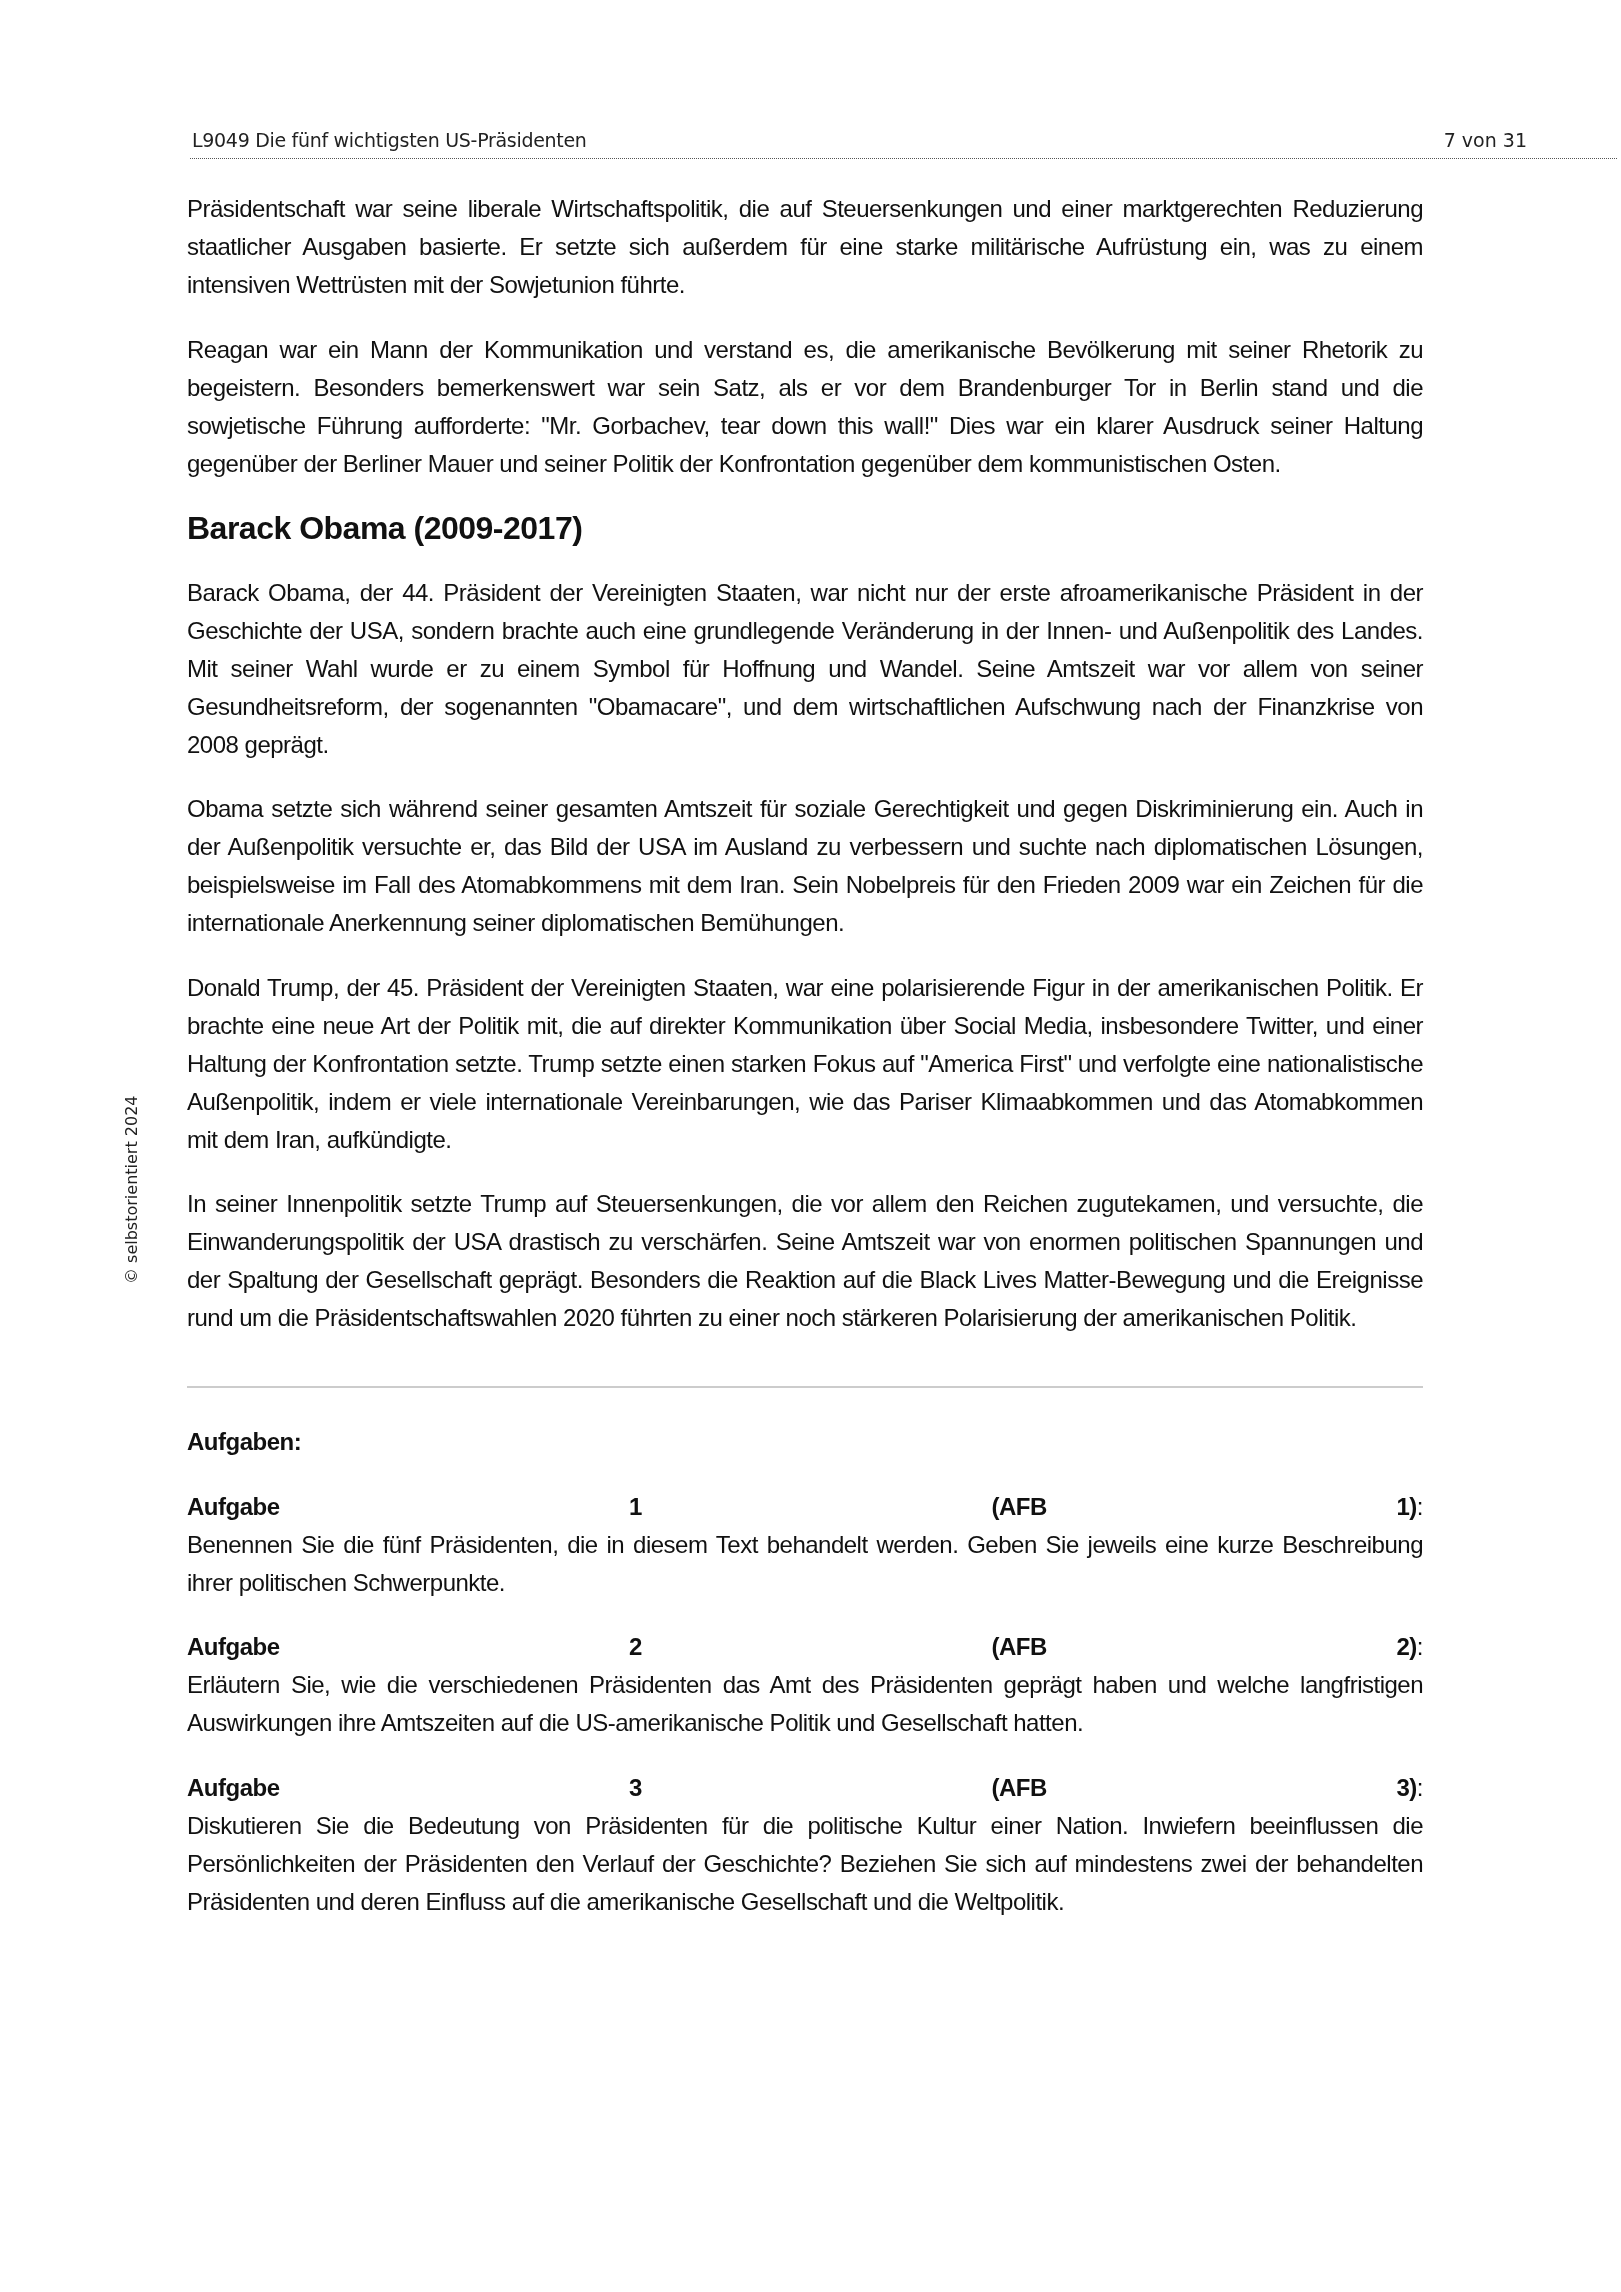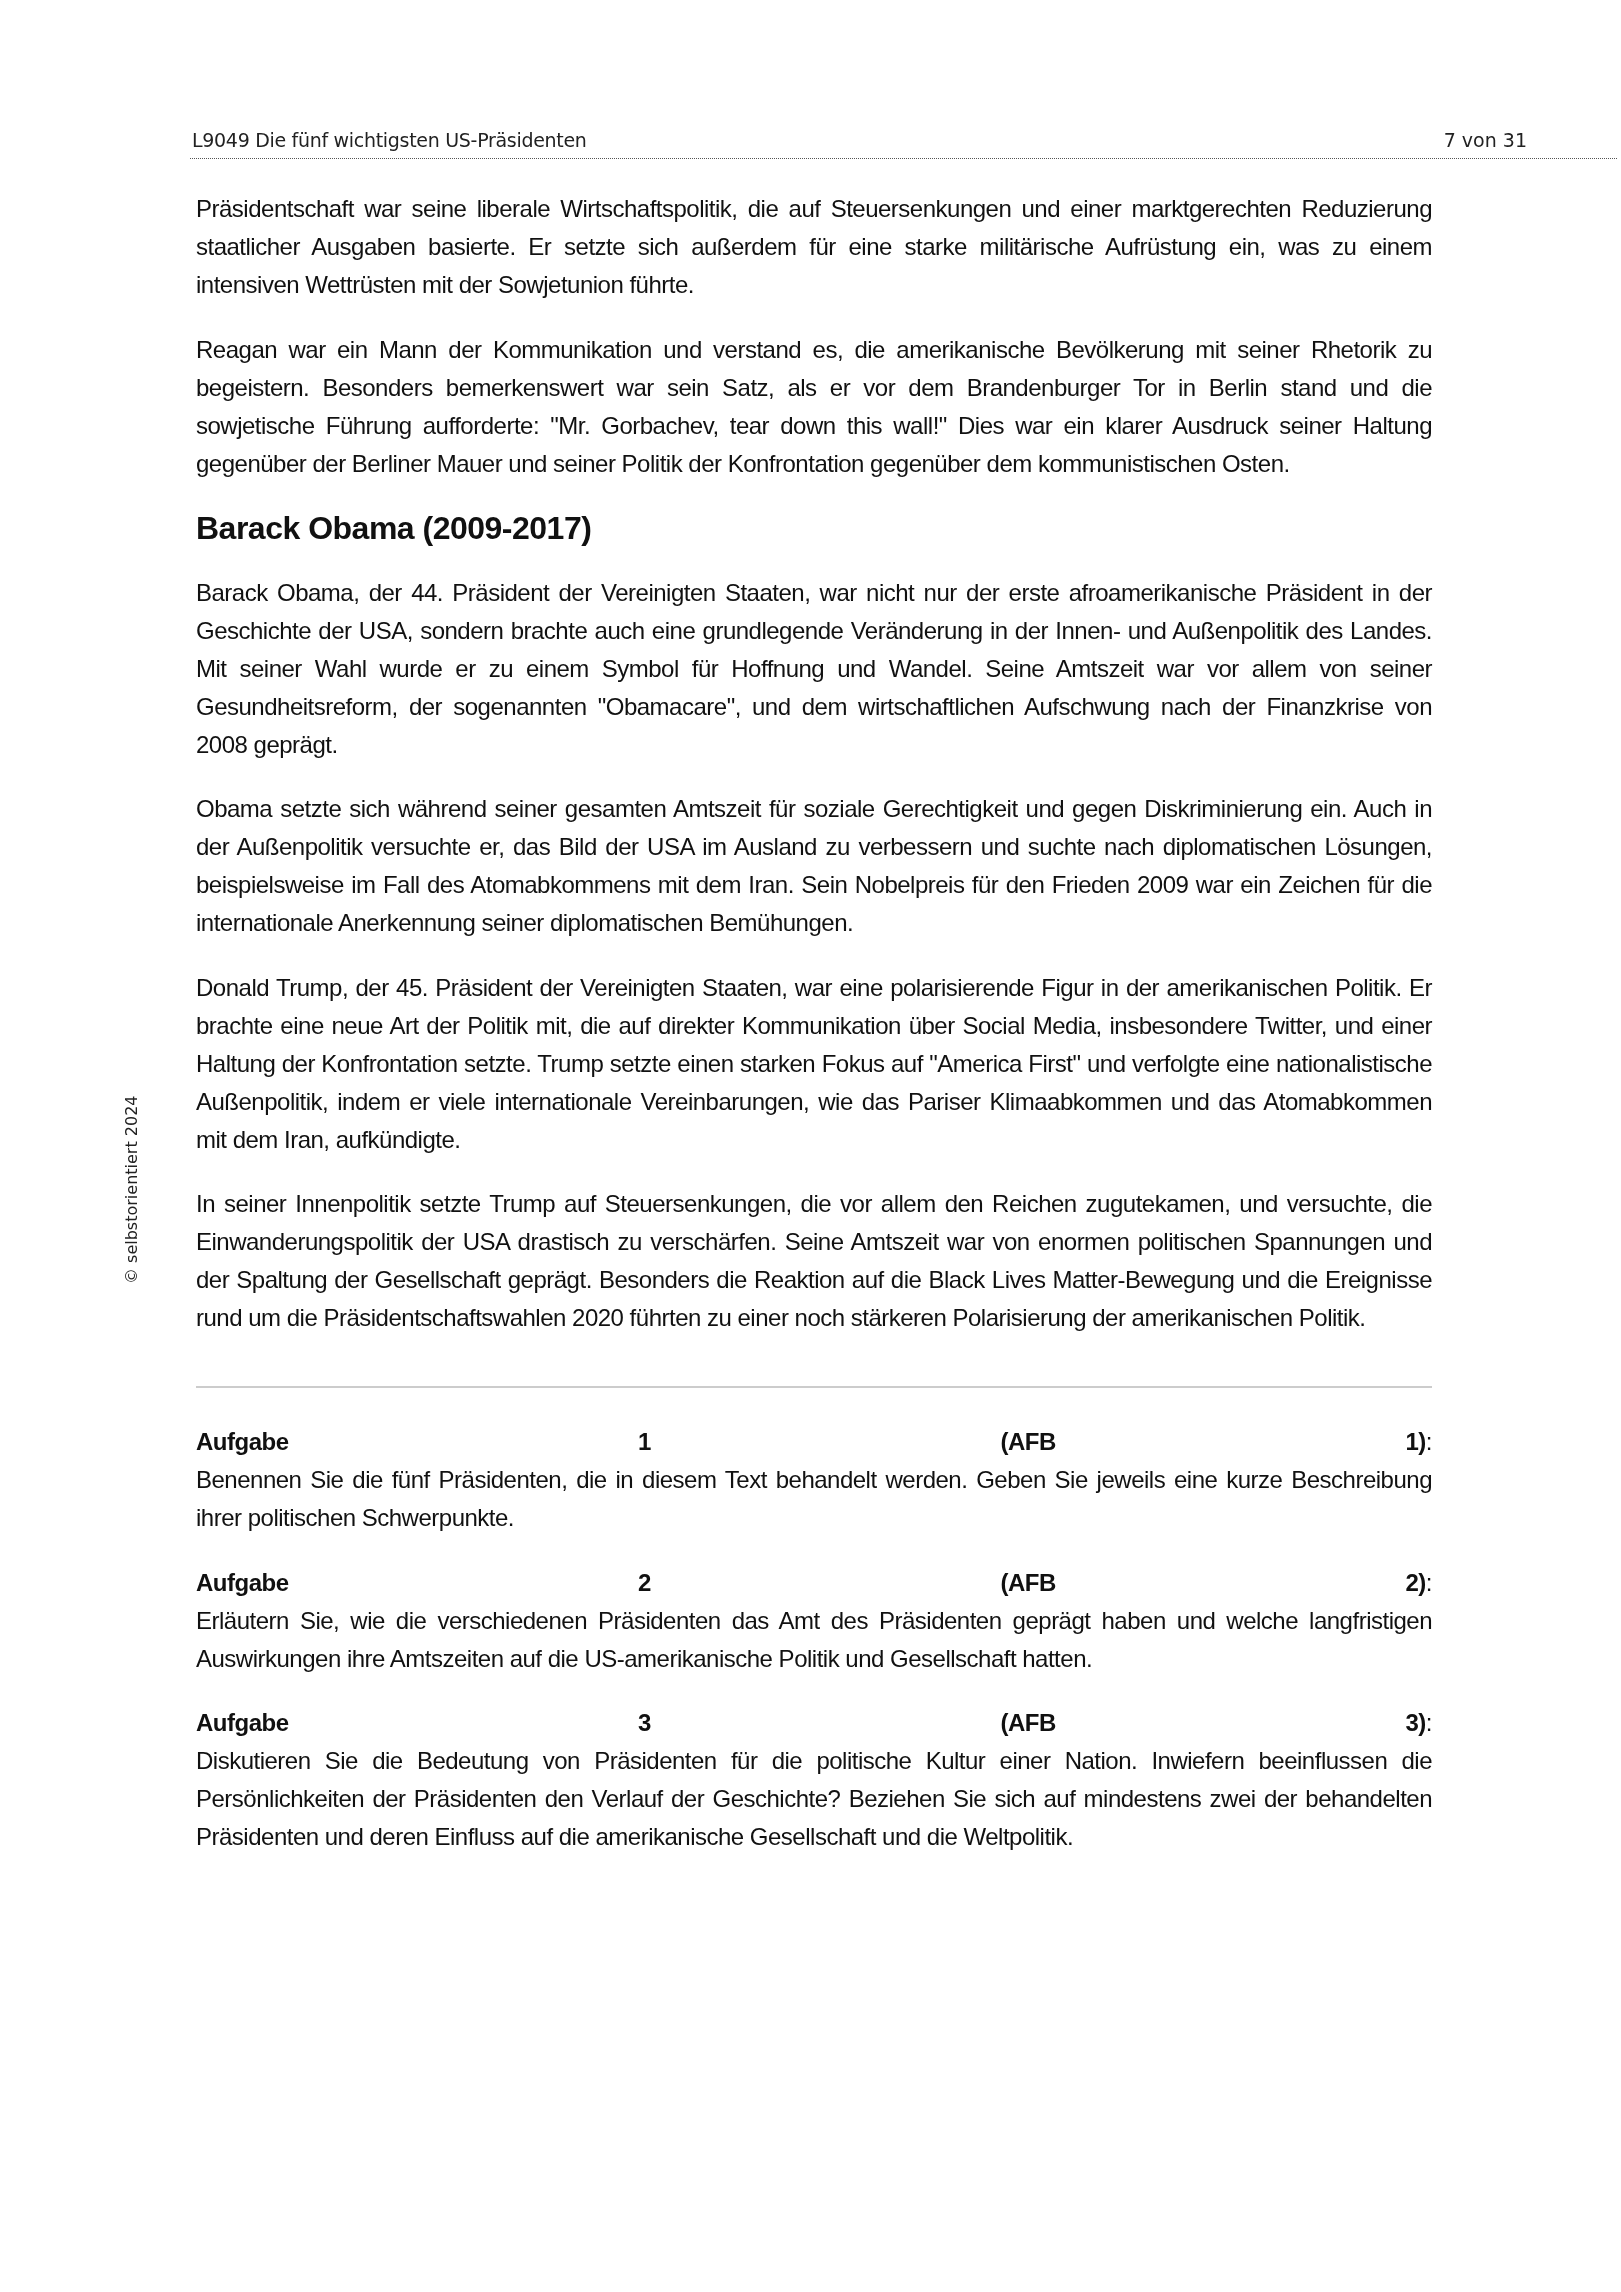--- a/index.html
+++ b/index.html
@@ -43,21 +43,21 @@
     top: 1284px;
     transform: rotate(-90deg);
     transform-origin: left top;
     font-family: "DejaVu Sans", sans-serif;
     font-size: 16px;
     color: #222;
     white-space: nowrap;
   }
   .content {
     position: absolute;
-    left: 196px;
+    left: 187px;
     top: 190px;
     width: 1236px;
     font-size: 24px;
     line-height: 38px;
     letter-spacing: -0.5px;
   }
   .content p {
     margin: 0 0 26.5px 0;
     text-align: justify;
   }
@@ -108,20 +108,21 @@
 
   <h3>Barack Obama (2009-2017)</h3>
   <p>Barack Obama, der 44. Präsident der Vereinigten Staaten, war nicht nur der erste afroamerikanische Präsident in der Geschichte der USA, sondern brachte auch eine grundlegende Veränderung in der Innen- und Außenpolitik des Landes. Mit seiner Wahl wurde er zu einem Symbol für Hoffnung und Wandel. Seine Amtszeit war vor allem von seiner Gesundheitsreform, der sogenannten "Obamacare", und dem wirtschaftlichen Aufschwung nach der Finanzkrise von 2008 geprägt.</p>
   <p>Obama setzte sich während seiner gesamten Amtszeit für soziale Gerechtigkeit und gegen Diskriminierung ein. Auch in der Außenpolitik versuchte er, das Bild der USA im Ausland zu verbessern und suchte nach diplomatischen Lösungen, beispielsweise im Fall des Atomabkommens mit dem Iran. Sein Nobelpreis für den Frieden 2009 war ein Zeichen für die internationale Anerkennung seiner diplomatischen Bemühungen.</p>
 
   <p>Donald Trump, der 45. Präsident der Vereinigten Staaten, war eine polarisierende Figur in der amerikanischen Politik. Er brachte eine neue Art der Politik mit, die auf direkter Kommunikation über Social Media, insbesondere Twitter, und einer Haltung der Konfrontation setzte. Trump setzte einen starken Fokus auf "America First" und verfolgte eine nationalistische Außenpolitik, indem er viele internationale Vereinbarungen, wie das Pariser Klimaabkommen und das Atomabkommen mit dem Iran, aufkündigte.</p>
   <p>In seiner Innenpolitik setzte Trump auf Steuersenkungen, die vor allem den Reichen zugutekamen, und versuchte, die Einwanderungspolitik der USA drastisch zu verschärfen. Seine Amtszeit war von enormen politischen Spannungen und der Spaltung der Gesellschaft geprägt. Besonders die Reaktion auf die Black Lives Matter-Bewegung und die Ereignisse rund um die Präsidentschaftswahlen 2020 führten zu einer noch stärkeren Polarisierung der amerikanischen Politik.</p>
 
   <div class="separator"></div>
 
+  <div class="tasks-title">Aufgaben:</div>
 
   <div class="task">
     <div class="task-head">
       <span>Aufgabe</span>
       <span>1</span>
       <span>(AFB</span>
       <span><span>1)</span><span class="colon">:</span></span>
     </div>
     <div class="task-body">Benennen Sie die fünf Präsidenten, die in diesem Text behandelt werden. Geben Sie jeweils eine kurze Beschreibung ihrer politischen Schwerpunkte.</div>
   </div>

